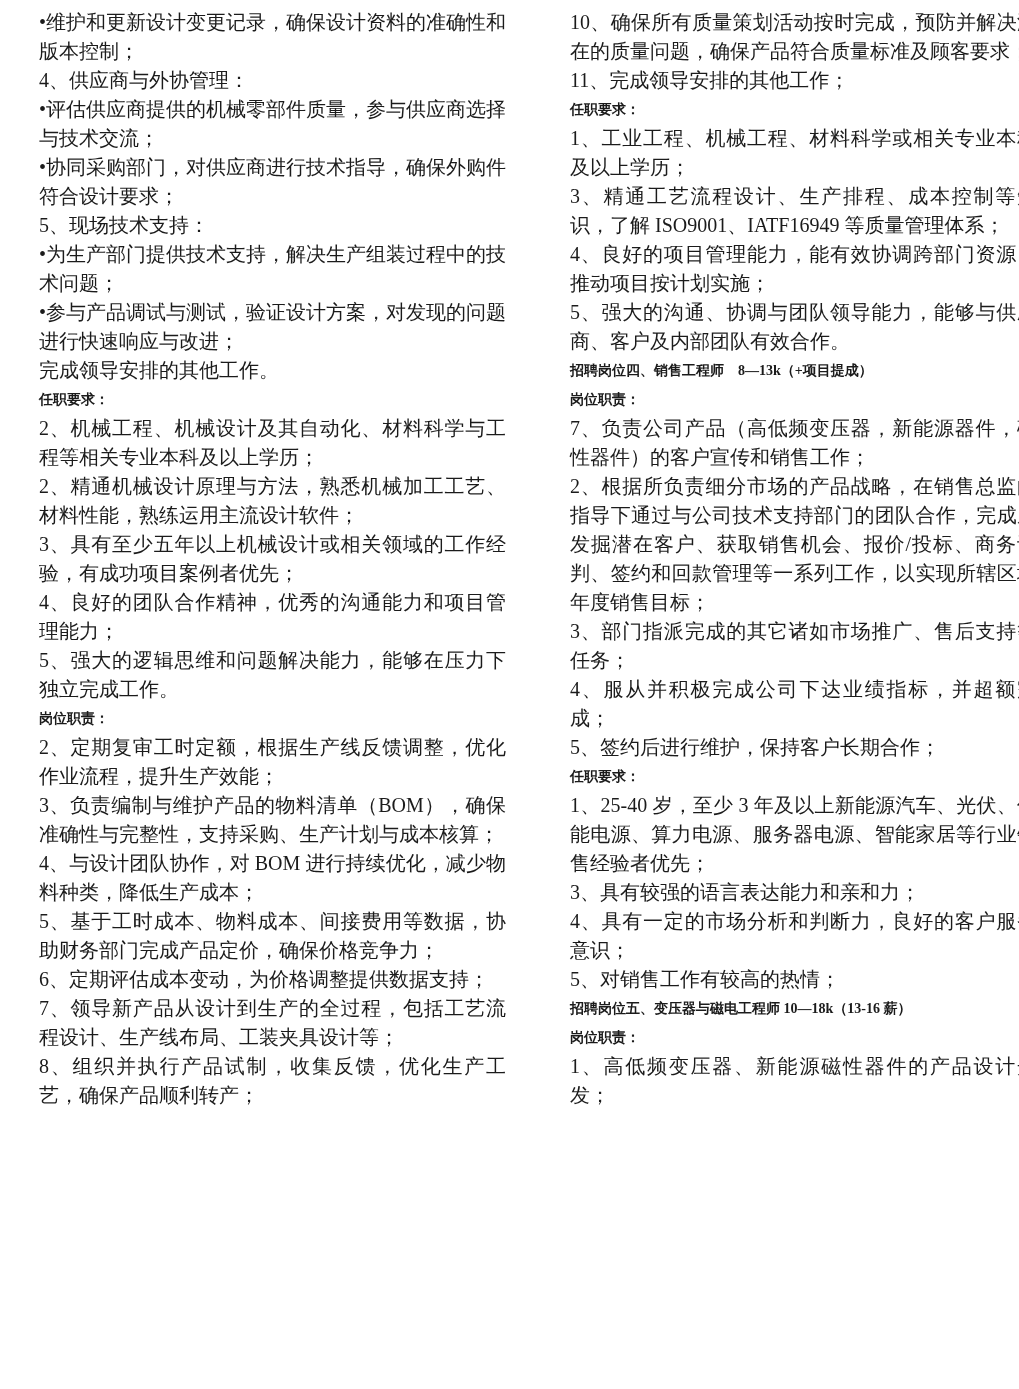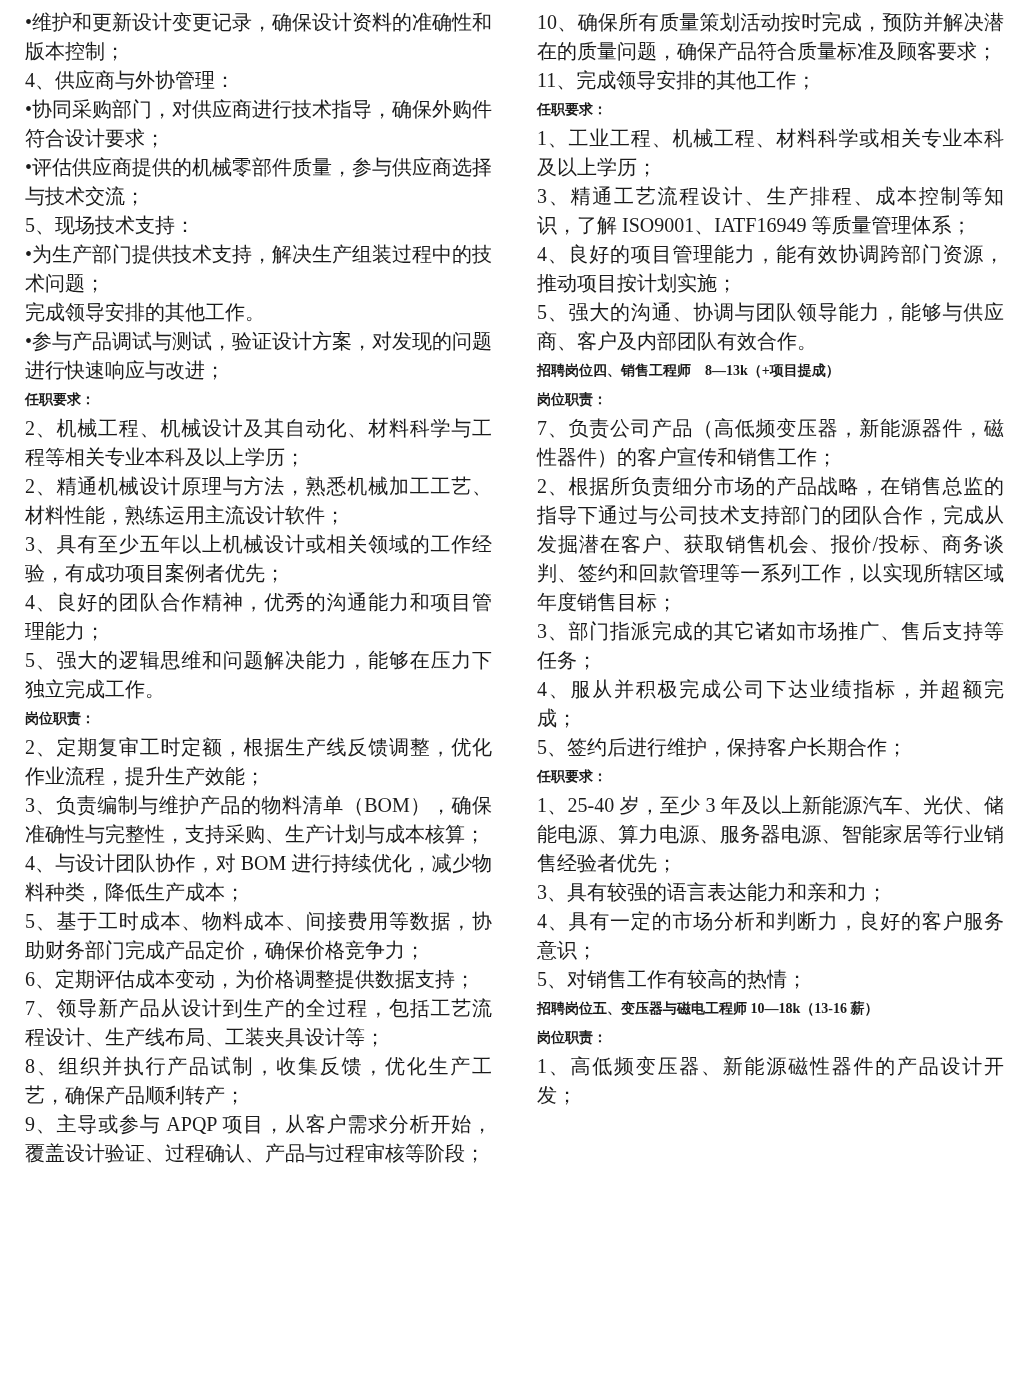--- a/index.html
+++ b/index.html
@@ -9,22 +9,22 @@
   body {
     width: 1019px;
     height: 1389px;
     background: #ffffff;
     color: #1b1b1b;
     font-family: "Liberation Serif", "DejaVu Serif", serif;
     overflow: hidden;
   }
   .doc {
     display: flex;
-    padding: 8px 14px 0 25px;
-    column-gap: 45px;
+    padding: 8px 14px 0 39px;
+    column-gap: 64px;
   }
   .col {
     width: 467px;
     flex: 0 0 467px;
   }
   p.block {
     margin: 0;
     font-size: 20px;
     line-height: 29px;
     text-align: justify;
@@ -39,41 +39,40 @@
   .gap-section { margin-top: 26px; }
   .gap-job { margin-top: 55px; }
 </style>
 </head>
 <body>
 
 <div class="doc">
   <div class="col">
       <p class="block body">•维护和更新设计变更记录，确保设计资料的准确性和版本控制；</p>
       <p class="block body">4、供应商与外协管理：</p>
+      <p class="block body">•评估供应商提供的机械零部件质量，参与供应商选择与技术交流；</p>
       <p class="block body">•协同采购部门，对供应商进行技术指导，确保外购件符合设计要求；</p>
-      <p class="block body">•评估供应商提供的机械零部件质量，参与供应商选择与技术交流；</p>
       <p class="block body">5、现场技术支持：</p>
       <p class="block body">•为生产部门提供技术支持，解决生产组装过程中的技术问题；</p>
+      <p class="block body">•参与产品调试与测试，验证设计方案，对发现的问题进行快速响应与改进；</p>
       <p class="block body">完成领导安排的其他工作。</p>
-      <p class="block body">•参与产品调试与测试，验证设计方案，对发现的问题进行快速响应与改进；</p>
       <p class="block section-heading gap-section">任职要求：</p>
       <p class="block body">2、机械工程、机械设计及其自动化、材料科学与工程等相关专业本科及以上学历；</p>
       <p class="block body">2、精通机械设计原理与方法，熟悉机械加工工艺、材料性能，熟练运用主流设计软件；</p>
       <p class="block body">3、具有至少五年以上机械设计或相关领域的工作经验，有成功项目案例者优先；</p>
       <p class="block body">4、良好的团队合作精神，优秀的沟通能力和项目管理能力；</p>
       <p class="block body">5、强大的逻辑思维和问题解决能力，能够在压力下独立完成工作。</p>
       <p class="block section-heading">岗位职责：</p>
       <p class="block body">2、定期复审工时定额，根据生产线反馈调整，优化作业流程，提升生产效能；</p>
       <p class="block body">3、负责编制与维护产品的物料清单（BOM），确保准确性与完整性，支持采购、生产计划与成本核算；</p>
       <p class="block body">4、与设计团队协作，对 BOM 进行持续优化，减少物料种类，降低生产成本；</p>
       <p class="block body">5、基于工时成本、物料成本、间接费用等数据，协助财务部门完成产品定价，确保价格竞争力；</p>
       <p class="block body">6、定期评估成本变动，为价格调整提供数据支持；</p>
       <p class="block body">7、领导新产品从设计到生产的全过程，包括工艺流程设计、生产线布局、工装夹具设计等；</p>
       <p class="block body">8、组织并执行产品试制，收集反馈，优化生产工艺，确保产品顺利转产；</p>
-      <p class="block body">9、主导或参与 APQP 项目，从客户需求分析开始，覆盖设计验证、过程确认、产品与过程审核等阶段；</p>
     </div>
   <div class="col">
       <p class="block body">10、确保所有质量策划活动按时完成，预防并解决潜在的质量问题，确保产品符合质量标准及顾客要求；</p>
       <p class="block body">11、完成领导安排的其他工作；</p>
       <p class="block section-heading gap-section">任职要求：</p>
       <p class="block body">1、工业工程、机械工程、材料科学或相关专业本科及以上学历；</p>
       <p class="block body">3、精通工艺流程设计、生产排程、成本控制等知识，了解 ISO9001、IATF16949 等质量管理体系；</p>
       <p class="block body">4、良好的项目管理能力，能有效协调跨部门资源，推动项目按计划实施；</p>
       <p class="block body">5、强大的沟通、协调与团队领导能力，能够与供应商、客户及内部团队有效合作。</p>
       <p class="block job-heading gap-job">招聘岗位四、销售工程师　8—13k（+项目提成）</p>

